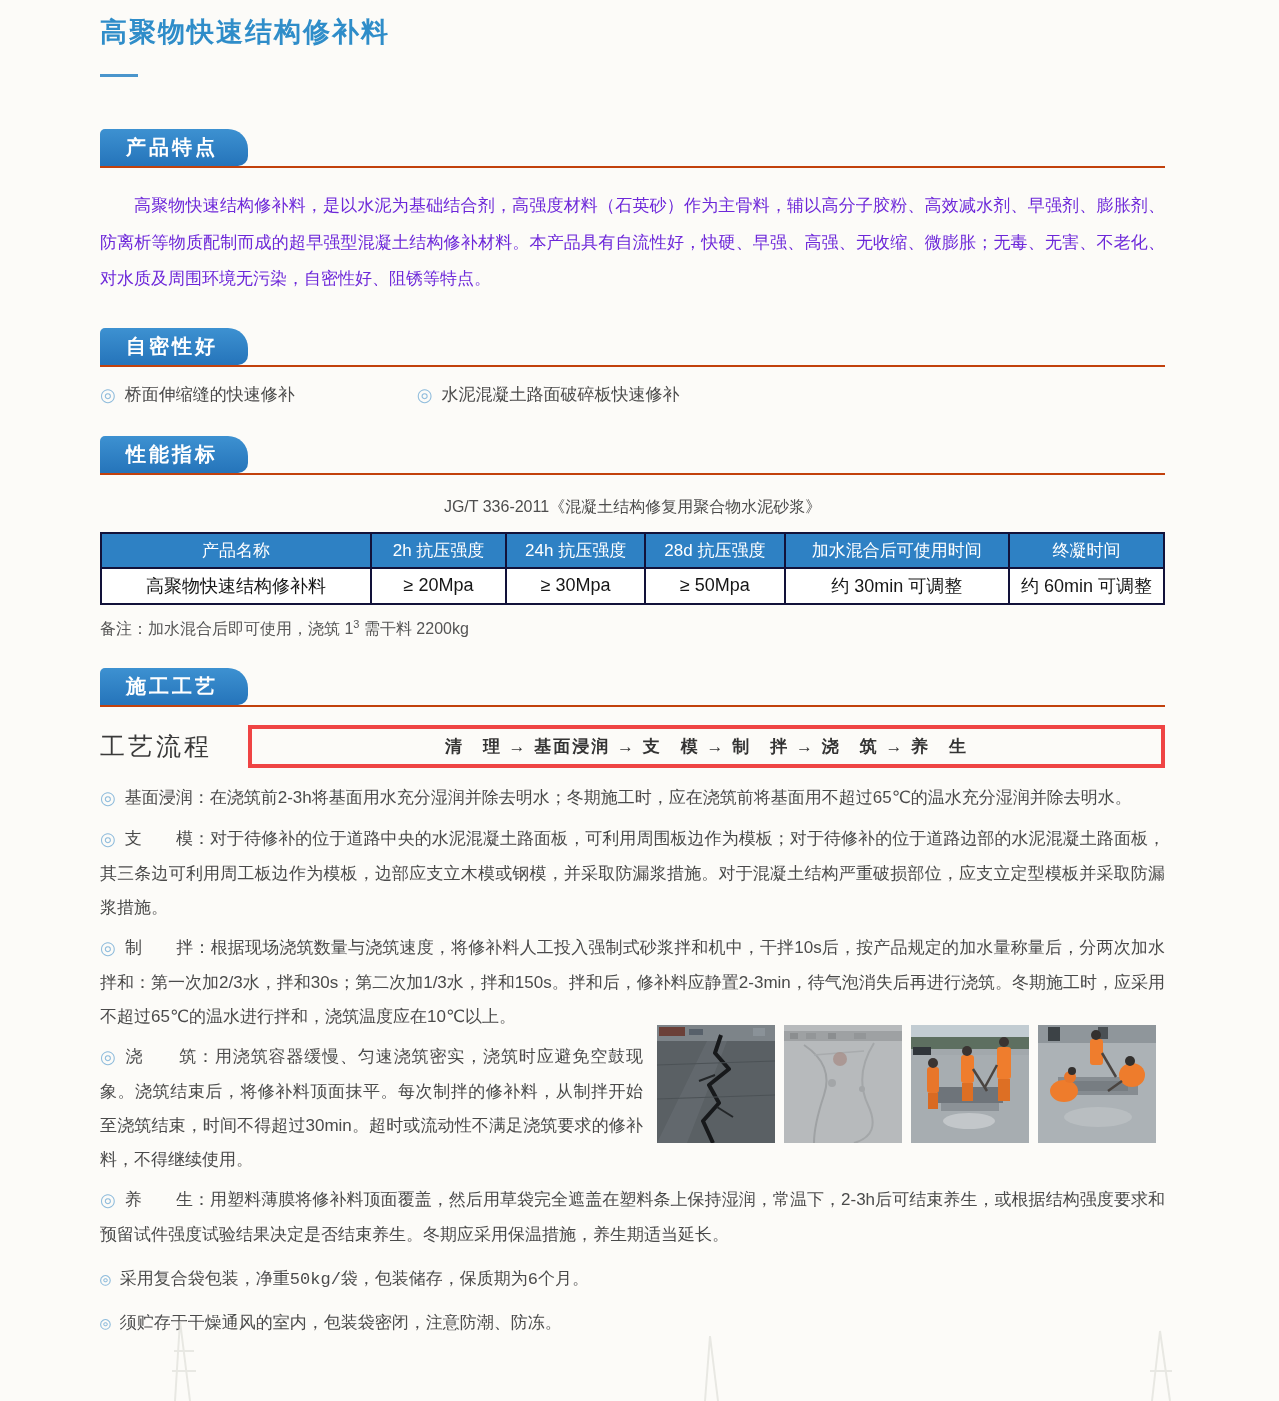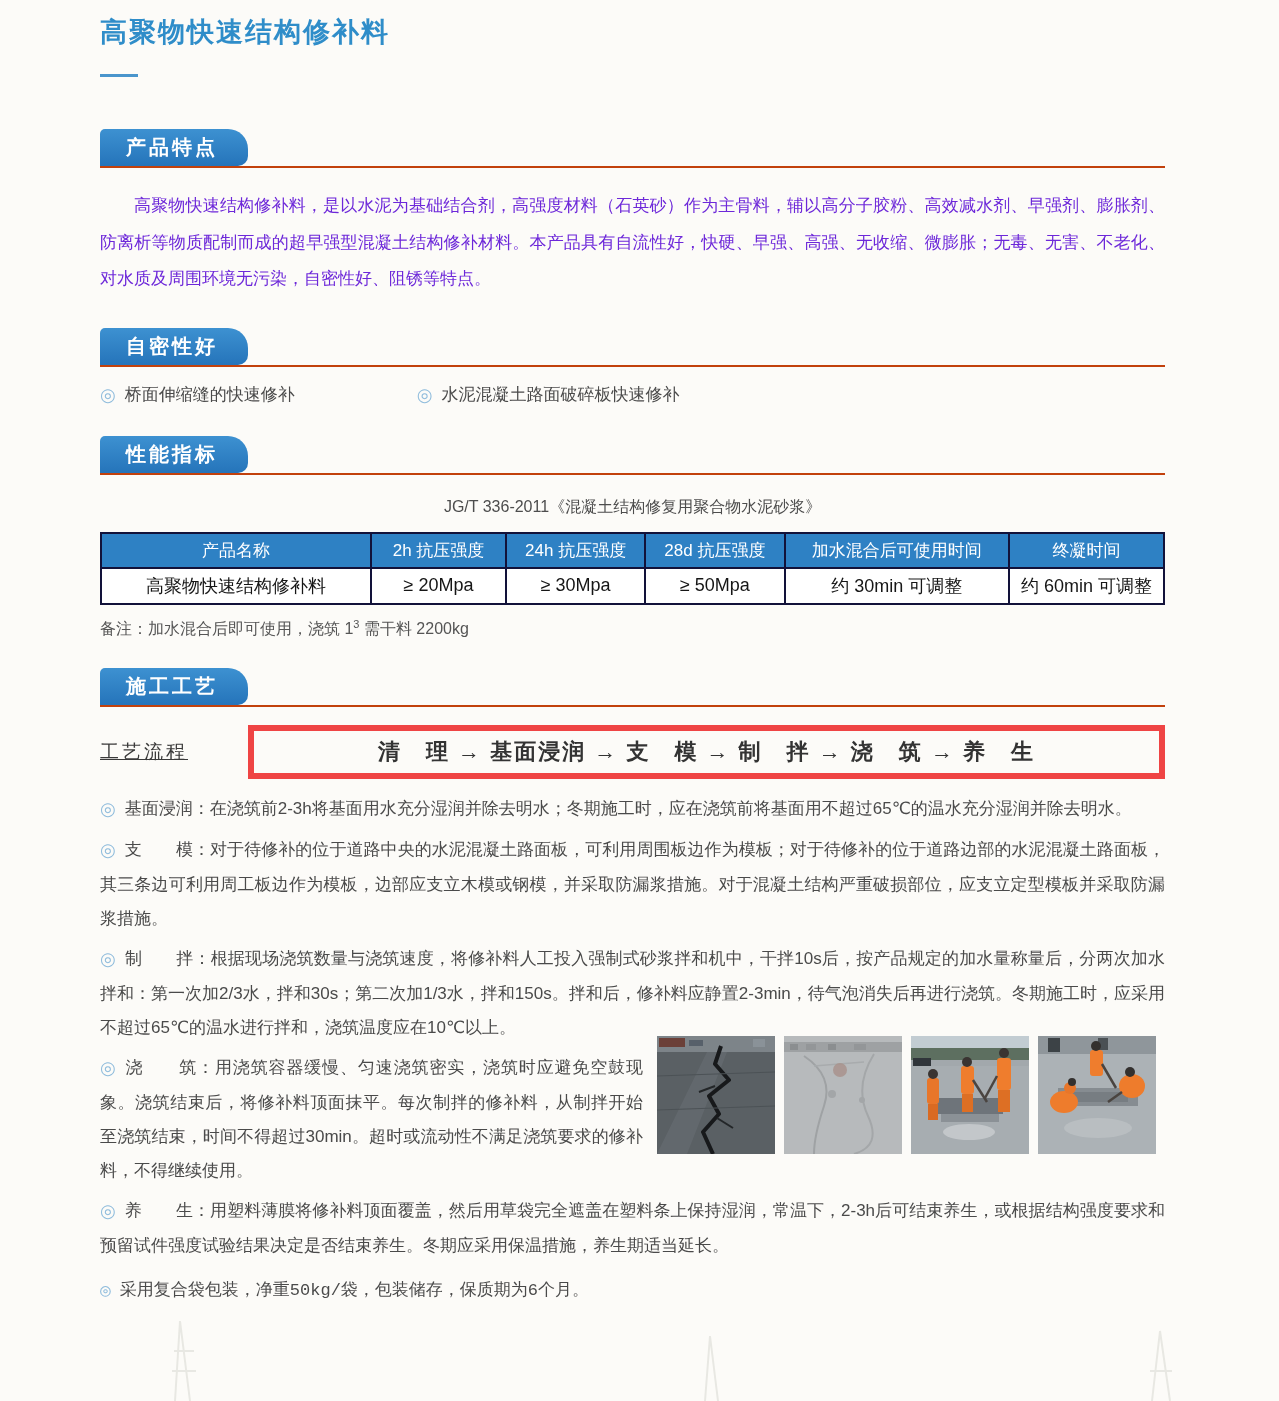--- a/index.html
+++ b/index.html
@@ -50,24 +50,24 @@
   }
   table.perf td {
     background: #ffffff; color: #161616; font-size: 18px;
     padding: 5px 4px; text-align: center; border: 2px solid #12123a;
   }
   .note { margin: 13px 0 0 0; font-size: 16px; color: #555; }
   .note sup { font-size: 11px; }
 
   
   .flow-row { margin-top: 18px; display: flex; align-items: stretch; }
-  .flow-label { width: 148px; font-size: 19px; color: #3a3a3a; letter-spacing: 3px; align-self: center; text-decoration: underline; }
+  .flow-label { width: 148px; font-size: 25px; color: #3a3a3a; letter-spacing: 3px; align-self: center; }
   .flow-box {
-    flex: 1; border: 6px solid #ef4444; text-align: center;
-    font-size: 22px; font-weight: 600; color: #333; letter-spacing: 2px;
+    flex: 1; border: 4px solid #ef4444; text-align: center;
+    font-size: 17px; font-weight: 600; color: #333; letter-spacing: 2px;
     padding: 6px 0;
   }
   .steps { margin-top: 12px; }
   .step { margin: 0 0 5px 0; font-size: 17px; line-height: 2.0; color: #4a4a4a; text-align: justify; }
   .photos {
     float: right; width: 508px; margin: -14px 0 8px 14px;
     display: flex; gap: 9px;
   }
   .photo { width: 118px; height: 118px; overflow: hidden; }
   .photo svg { display: block; }
@@ -240,20 +240,21 @@
           <ellipse cx="60" cy="92" rx="34" ry="10" fill="#b9bec1"></ellipse>
         </svg>
       </div>
     </div>
 
     <p class="step"><span class="bullet-icon">◎</span><span>浇　　筑：用浇筑容器缓慢、匀速浇筑密实，浇筑时应避免空鼓现象。浇筑结束后，将修补料顶面抹平。每次制拌的修补料，从制拌开始至浇筑结束，时间不得超过30min。超时或流动性不满足浇筑要求的修补料，不得继续使用。</span></p>
     <p class="step clear"><span class="bullet-icon">◎</span><span>养　　生：用塑料薄膜将修补料顶面覆盖，然后用草袋完全遮盖在塑料条上保持湿润，常温下，2-3h后可结束养生，或根据结构强度要求和预留试件强度试验结果决定是否结束养生。冬期应采用保温措施，养生期适当延长。</span></p>
   </div>
 
   <p class="pack-item"><span class="bullet-icon">◎</span><span>采用复合袋包装，净重50kg/袋，包装储存，保质期为6个月。</span></p>
+  <p class="pack-item"><span class="bullet-icon">◎</span><span>须贮存于干燥通风的室内，包装袋密闭，注意防潮、防冻。</span></p>
 
 </div>
 
 <svg class="watermark" viewBox="0 0 1279 90" xmlns="http://www.w3.org/2000/svg">
   <g stroke="#d9d9d2" fill="none" stroke-width="2">
     <path d="M175,90 L180,10 L190,90"></path>
     <path d="M172,60 L196,60 M174,40 L194,40"></path>
     <path d="M705,90 L710,25 L718,90"></path>
     <path d="M1152,90 L1160,20 L1170,90"></path>
     <path d="M1150,60 L1172,60"></path>

